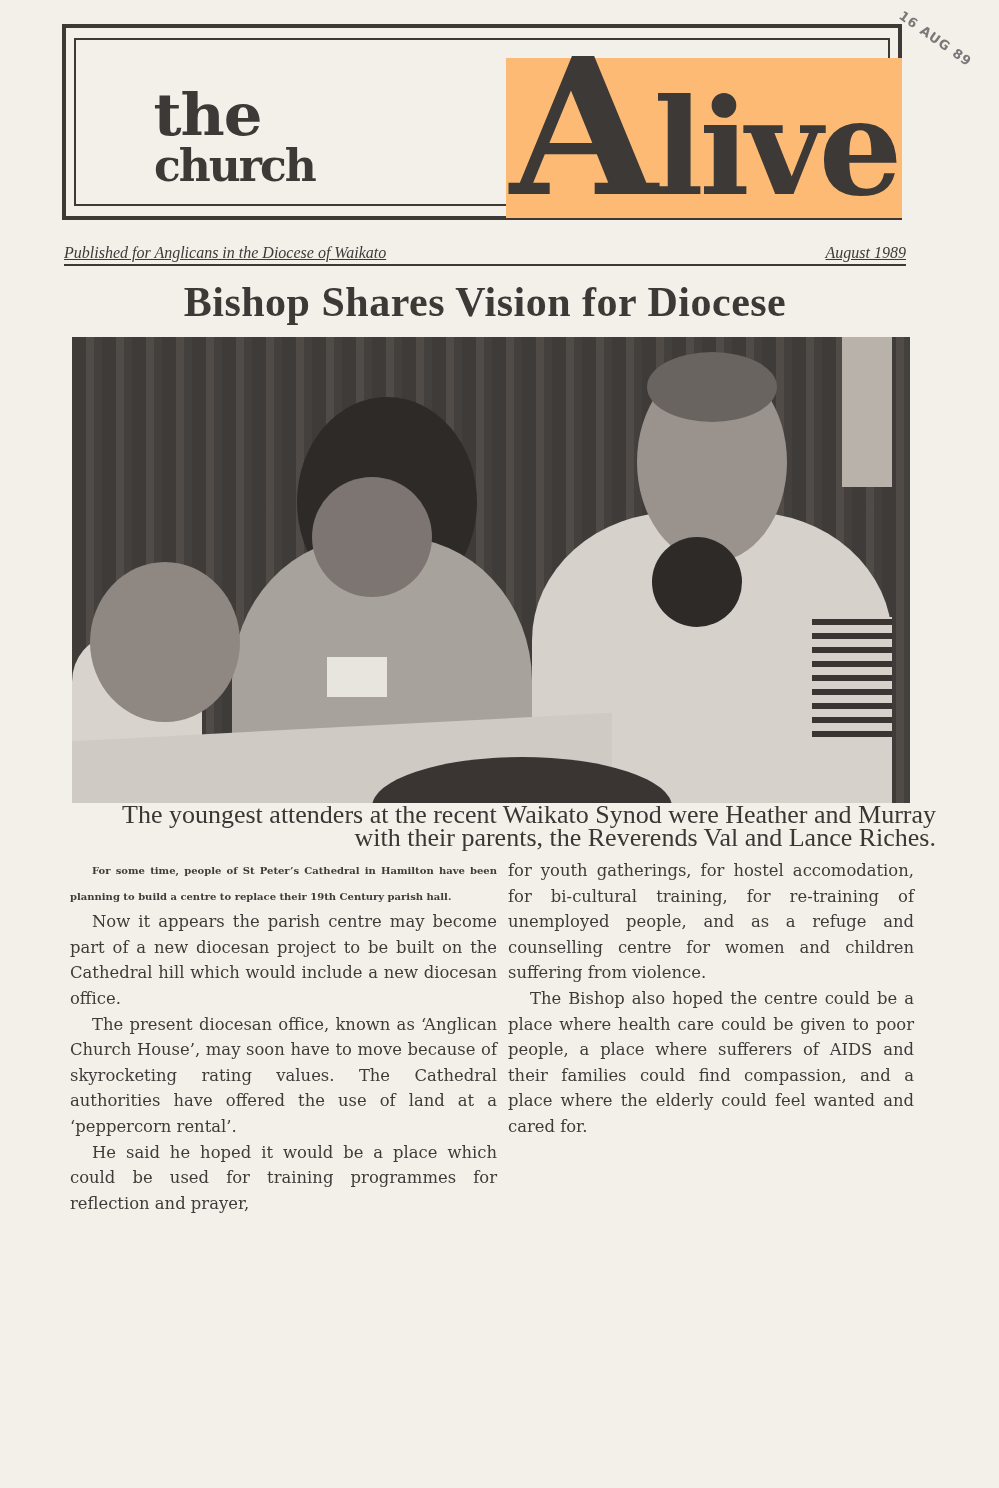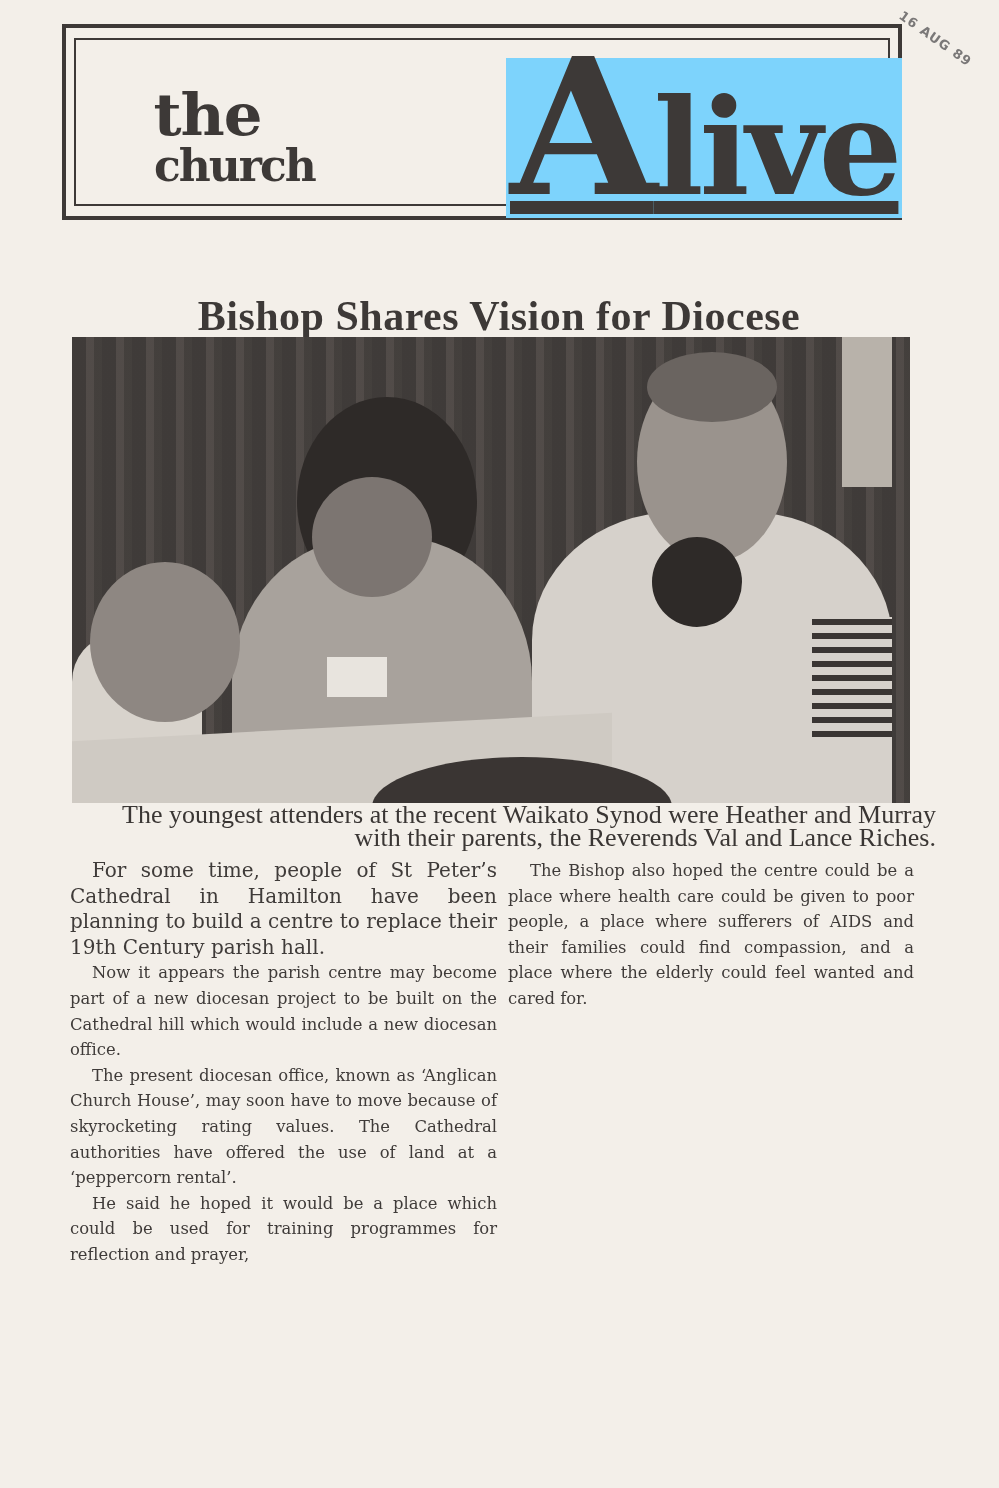--- a/index.html
+++ b/index.html
@@ -31,21 +31,21 @@
   }
   .mast-church {
     position: absolute; left: 88px; top: 108px;
     font-family: "DejaVu Serif", serif; font-weight: bold;
     font-size: 44px; line-height: 60px; color: #3d3937; letter-spacing: -2px;
   }
   .mast-alive {
     position: absolute; left: 440px; top: 30px;
     font-family: "DejaVu Serif", serif; font-weight: bold;
     font-size: 132px; line-height: 140px; color: #3d3937; letter-spacing: -4px;
-    background: #7dd3fc; padding: 0 4px; text-decoration: underline;
+    background: #fdba74; padding: 0 4px;
   }
   .mast-alive .cap { font-size: 190px; }
 
   .stamp {
     position: absolute; left: 905px; top: 8px; width: 90px; height: 50px;
     transform: rotate(35deg); transform-origin: left top;
     font-family: "DejaVu Sans", sans-serif; font-weight: bold; font-size: 13px;
     color: #7a7878; letter-spacing: 1px; white-space: nowrap;
   }
 
@@ -98,40 +98,44 @@
 
   
   .col {
     position: absolute; top: 858px; width: 427px;
     font-family: "DejaVu Serif", serif; font-size: 16.4px; line-height: 25.6px;
     color: #3f3b39; text-align: justify;
   }
   .col-left { left: 70px; }
   .col-right { left: 508px; width: 406px; }
   .col p { margin: 0; text-indent: 22px; }
-  .col p.lead { font-weight: normal; font-size: 20px; }
+  .col p.lead { font-weight: bold; font-size: 10px; }
   .col p.cont { text-indent: 0; }
   .col p.gap { }
 </style>
 </head>
 <body>
 
 <div class="page">
 
   <div class="masthead-outer">
     <div class="masthead-inner"></div>
     <div class="mast-the">the</div>
     <div class="mast-church">church</div>
     <div class="mast-alive"><span class="cap">A</span><span>live</span></div>
   </div>
 
   <div class="stamp">16 AUG 89</div>
 
+  <div class="publine">
+    <span class="left">Published for Anglicans in the Diocese of Waikato</span>
+    <span class="right">August 1989</span>
+  </div>
 
-  <h1 class="headline" style="margin:14px;">Bishop Shares Vision for Diocese</h1>
+  <h1 class="headline" style="margin:0;">Bishop Shares Vision for Diocese</h1>
 
   <div class="photo">
     <div class="curtain"></div>
     <div class="window"></div>
     <div class="shape woman-head"></div>
     <div class="shape woman-body"></div>
     <div class="shape woman-face"></div>
     <div class="nametag"></div>
     <div class="shape child-body"></div>
     <div class="shape child-head"></div>
@@ -150,16 +154,17 @@
   </div>
 
   <div class="col col-left">
     <p class="lead">For some time, people of St Peter’s Cathedral in Hamilton have been planning to build a centre to replace their 19th Century parish hall.</p>
     <p>Now it appears the parish centre may become part of a new diocesan project to be built on the Cathedral hill which would include a new diocesan office.</p>
     <p>The present diocesan office, known as ‘Anglican Church House’, may soon have to move because of skyrocketing rating values. The Cathedral authorities have offered the use of land at a ‘peppercorn rental’.</p>
     <p>He said he hoped it would be a place which could be used for training programmes for reflection and prayer,</p>
   </div>
 
   <div class="col col-right">
+    <p class="cont">for youth gatherings, for hostel accomodation, for bi-cultural training, for re-training of unemployed people, and as a refuge and counselling centre for women and children suffering from violence.</p>
     <p class="gap">The Bishop also hoped the centre could be a place where health care could be given to poor people, a place where sufferers of AIDS and their families could find compassion, and a place where the elderly could feel wanted and cared for.</p>
   </div>
 
 </div>
 
 </body></html>

